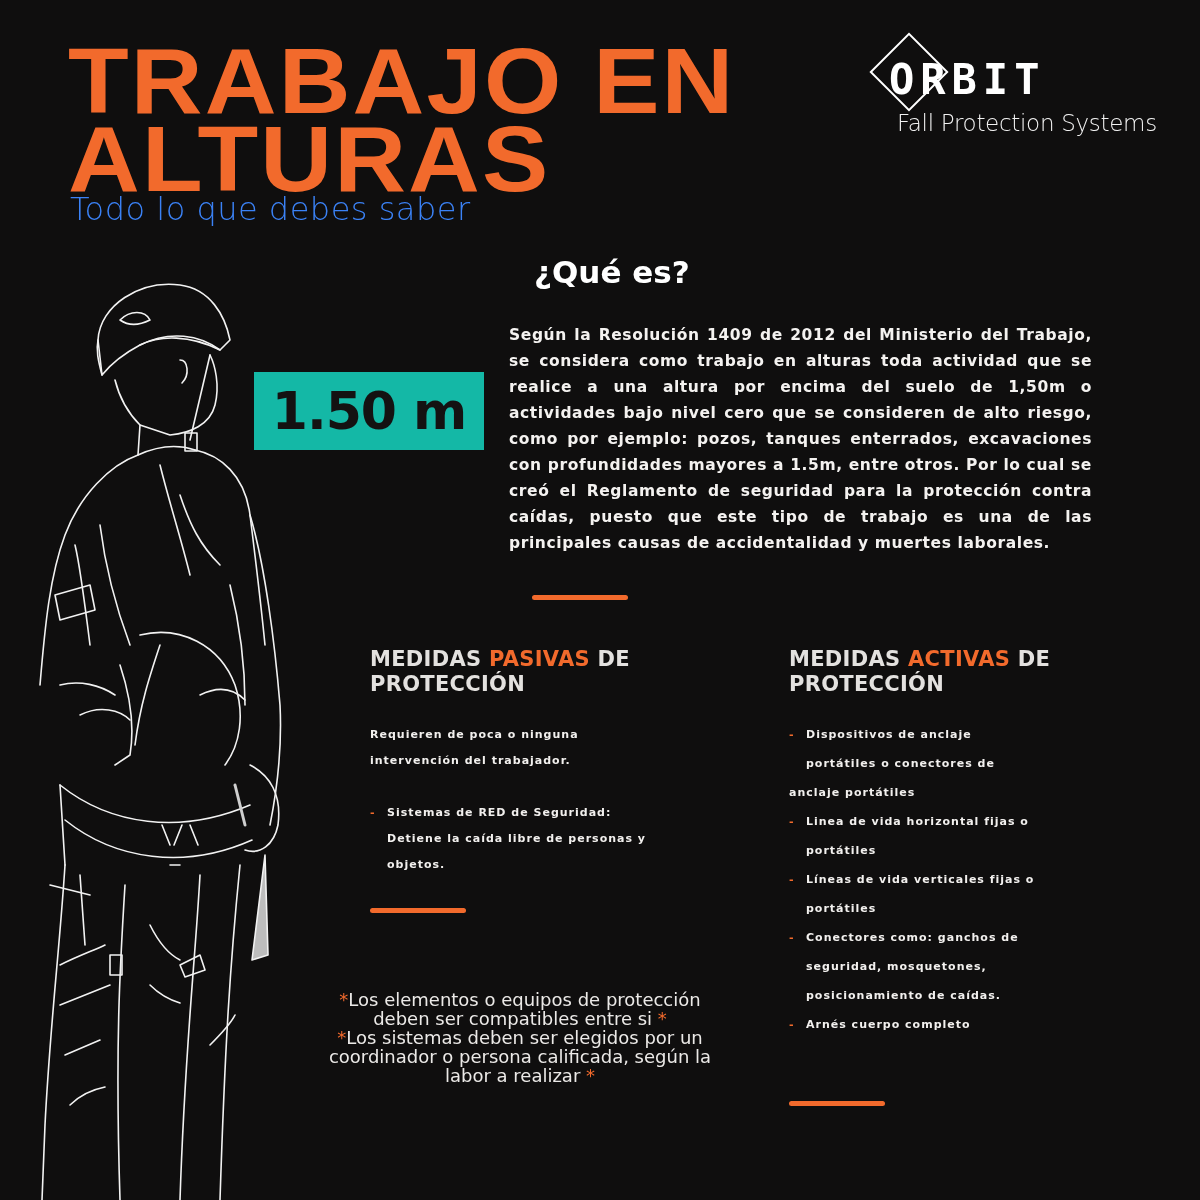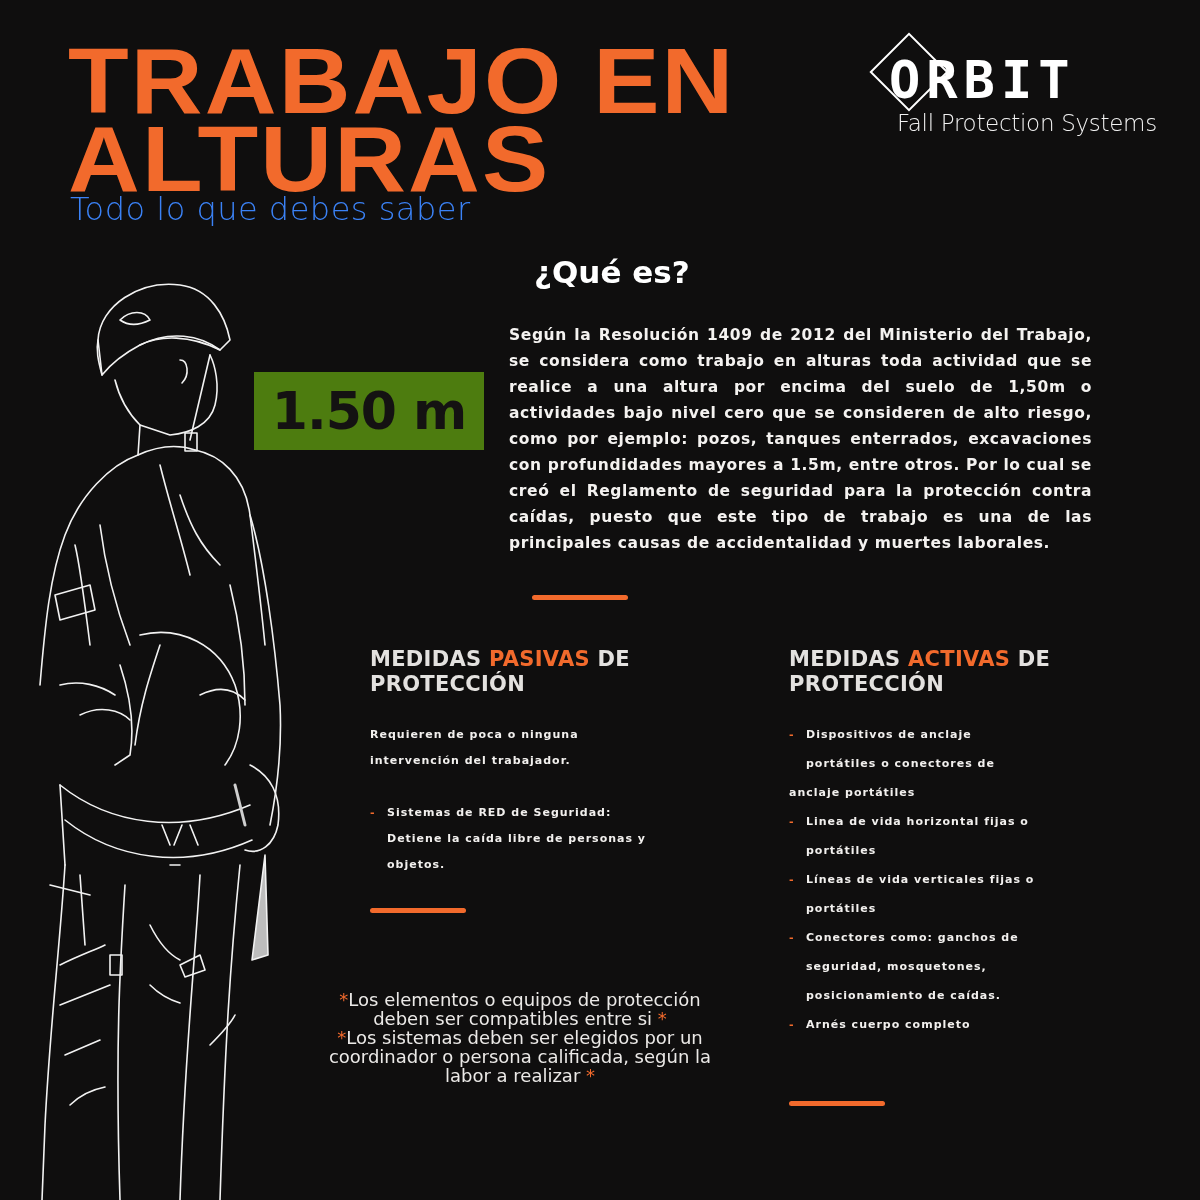--- a/index.html
+++ b/index.html
@@ -16,37 +16,37 @@
     .subtitle {
       position: absolute; left: 70px; top: 190px;
       font-family: "DejaVu Sans", sans-serif; font-weight: 200;
       font-size: 32px; color: #3b82f6; letter-spacing: 0.5px;
     }
 
     .logo { position: absolute; left: 875px; top: 38px; width: 300px; height: 100px; }
     .logo-word {
       position: absolute; left: 14px; top: 12px;
       font-family: "DejaVu Sans Mono", monospace; font-weight: 700;
-      font-size: 52px; letter-spacing: 6px; color: #ffffff; line-height: 60px;
+      font-size: 42px; letter-spacing: 6px; color: #ffffff; line-height: 60px;
     }
     .logo-diamond {
       position: absolute; left: 6px; top: 6px; width: 56px; height: 56px;
       border: 2px solid #ffffff; transform: rotate(45deg);
     }
     .logo-tag {
       position: absolute; left: 22px; top: 72px;
       font-family: "DejaVu Sans", sans-serif; font-weight: 300;
       font-size: 23px; color: #f2f2f2; letter-spacing: -0.3px;
     }
 
     .worker { position: absolute; left: 20px; top: 265px; width: 300px; height: 935px; }
 
     .height-badge {
       position: absolute; left: 254px; top: 372px; width: 230px; height: 78px;
-      background: #4d7c0f; color: #141212;
+      background: #14b8a6; color: #141212;
       font-family: "DejaVu Sans", sans-serif; font-weight: 700;
       font-size: 52px; line-height: 78px; text-align: center; letter-spacing: -1px;
     }
 
     .what-title {
       position: absolute; left: 534px; top: 254px;
       font-family: "DejaVu Sans", sans-serif; font-weight: 700;
       font-size: 31px; color: #ffffff;
     }
     .what-body {

